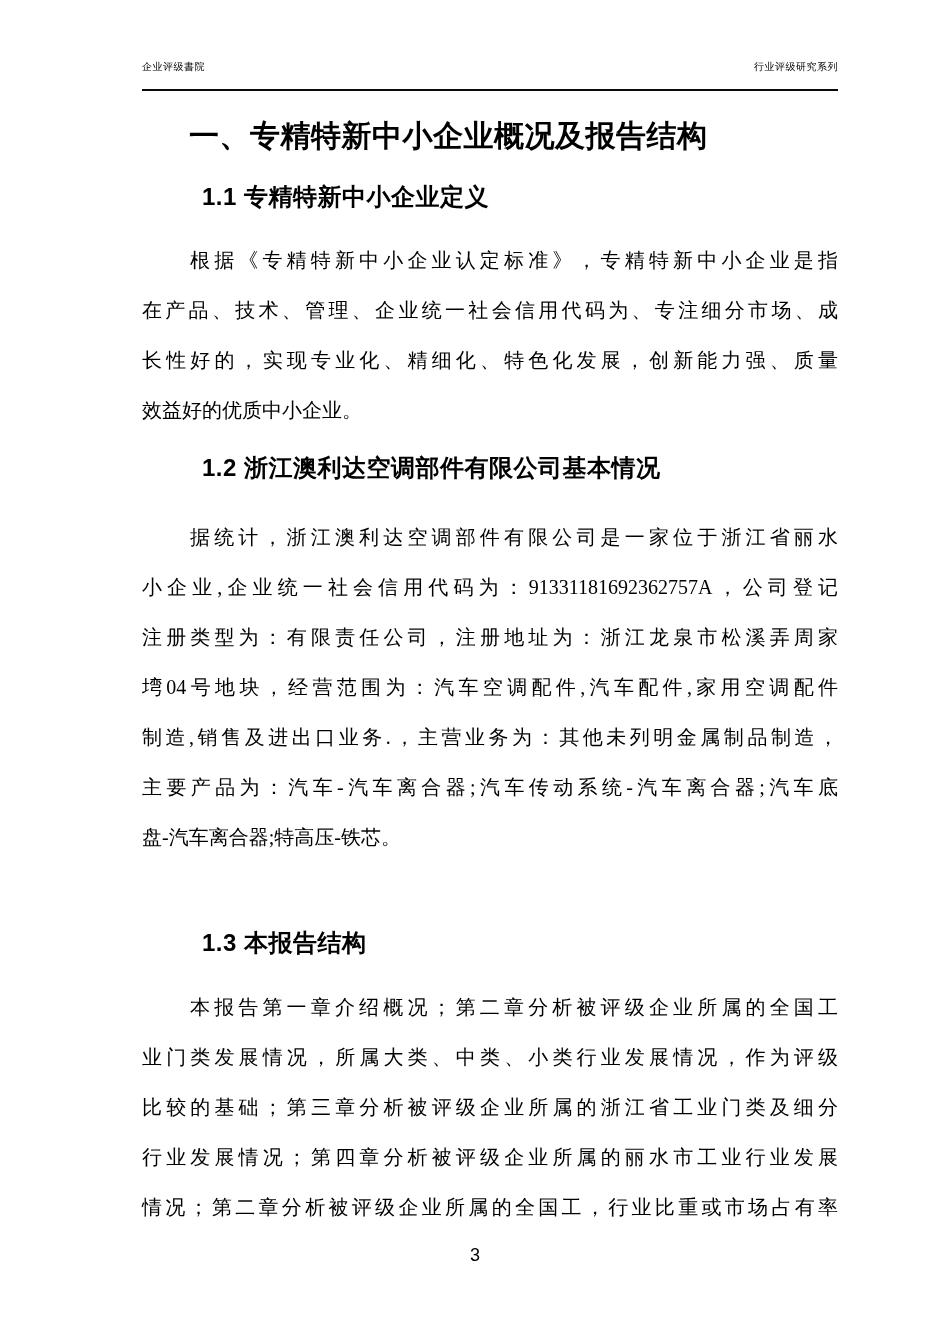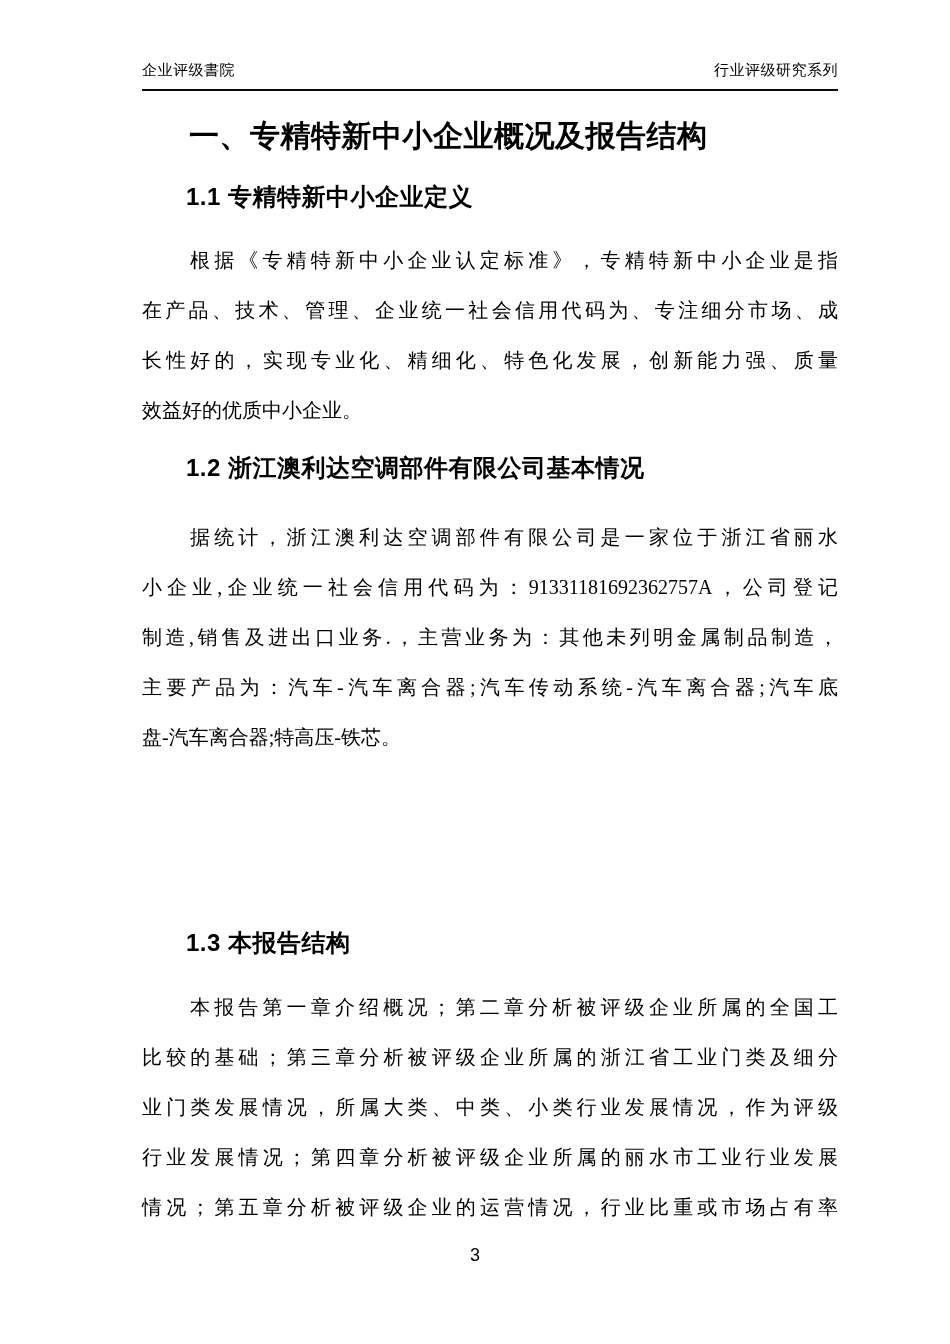--- a/index.html
+++ b/index.html
@@ -19,21 +19,21 @@
 
   
   .running-header {
     left: 142px;
     top: 61px;
     width: 696px;
     display: flex;
     justify-content: space-between;
     align-items: flex-start;
     font-family: "Liberation Sans", "DejaVu Sans", sans-serif;
-    font-size: 15px;
+    font-size: 10px;
     line-height: 1.2;
     letter-spacing: 0.5px;
   }
   .header-rule {
     left: 142px;
     top: 89px;
     width: 696px;
     height: 2px;
     background: #0a0a0a;
   }
@@ -44,21 +44,21 @@
     top: 119px;
     margin: 0;
     font-family: "Liberation Sans", "DejaVu Sans", sans-serif;
     font-size: 30px;
     font-weight: 700;
     line-height: 1.15;
     letter-spacing: 0.5px;
     white-space: nowrap;
   }
   .sec-heading {
-    left: 186px;
+    left: 202px;
     margin: 0;
     font-family: "Liberation Sans", "DejaVu Sans", sans-serif;
     font-size: 24px;
     font-weight: 700;
     line-height: 1.15;
     letter-spacing: 0.5px;
     white-space: nowrap;
   }
   #sec-heading-1 { top: 183px; }
   #sec-heading-2 { top: 454px; }
@@ -112,28 +112,30 @@
   <div class="line">在产品、技术、管理、企业统一社会信用代码为、专注细分市场、成</div>
   <div class="line">长性好的，实现专业化、精细化、特色化发展，创新能力强、质量</div>
   <div class="line short">效益好的优质中小企业。</div>
 </div>
 
 <h2 id="sec-heading-2" class="abs sec-heading">1.2 浙江澳利达空调部件有限公司基本情况</h2>
 
 <div id="para-2" class="abs para">
   <div class="line first">据统计，浙江澳利达空调部件有限公司是一家位于浙江省丽水</div>
   <div class="line">小企业,企业统一社会信用代码为：91331181692362757A，公司登记</div>
+  <div class="line">注册类型为：有限责任公司，注册地址为：浙江龙泉市松溪弄周家</div>
+  <div class="line">塆04号地块，经营范围为：汽车空调配件,汽车配件,家用空调配件</div>
   <div class="line">制造,销售及进出口业务.，主营业务为：其他未列明金属制品制造，</div>
   <div class="line">主要产品为：汽车-汽车离合器;汽车传动系统-汽车离合器;汽车底</div>
   <div class="line short">盘-汽车离合器;特高压-铁芯。</div>
 </div>
 
 <h2 id="sec-heading-3" class="abs sec-heading">1.3 本报告结构</h2>
 
 <div id="para-3" class="abs para">
   <div class="line first">本报告第一章介绍概况；第二章分析被评级企业所属的全国工</div>
+  <div class="line">业门类发展情况，所属大类、中类、小类行业发展情况，作为评级</div>
   <div class="line">比较的基础；第三章分析被评级企业所属的浙江省工业门类及细分</div>
-  <div class="line">业门类发展情况，所属大类、中类、小类行业发展情况，作为评级</div>
   <div class="line">行业发展情况；第四章分析被评级企业所属的丽水市工业行业发展</div>
-  <div class="line">情况；第五章分析被评级企业的运营情况，行业比重或市场占有率</div>
+  <div class="line">情况；第二章分析被评级企业所属的全国工，行业比重或市场占有率</div>
 </div>
 
 <div class="abs page-number">3</div>
 
 </body></html>

